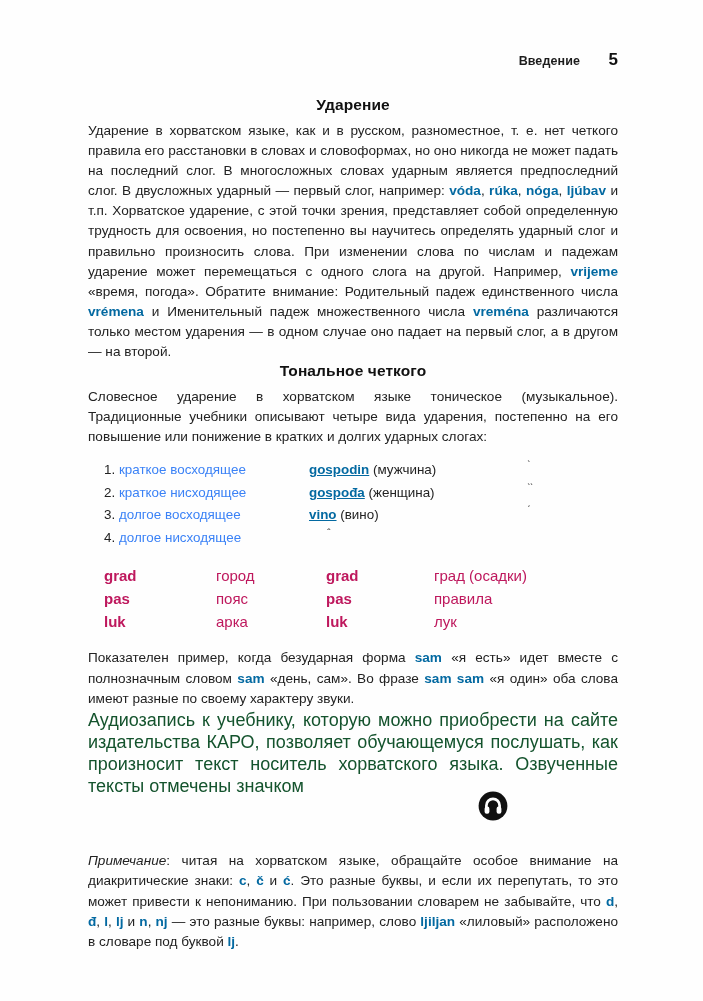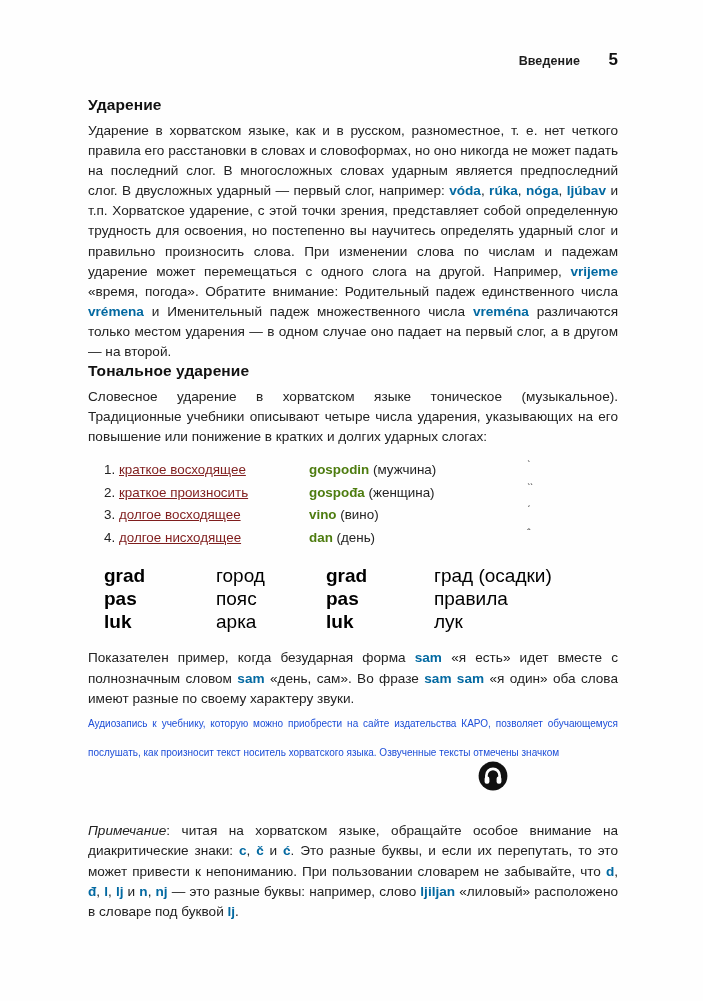--- a/index.html
+++ b/index.html
@@ -52,20 +52,21 @@
     left: 88px;
     top: 96px;
     width: 530px;
   }
   h2.sec {
     font-size: 15.5px;
     font-weight: bold;
     margin: 0 0 7px 0;
     color: #111111;
     letter-spacing: .1px;
+    text-align: center;
   }
   .sec-gap {
     margin-top: 26px;
   }
   p.body {
     font-size: 13.6px;
     line-height: 20.1px;
     margin: 0;
     text-align: justify;
     color: #222222;
@@ -89,65 +90,64 @@
     line-height: 22.5px;
   }
   .acc-num {
     width: 31px;
     padding-left: 16px;
     box-sizing: border-box;
     color: #222;
   }
   .acc-name {
     width: 190px;
-    color: #7f1d1d;
-    text-decoration: underline;
+    color: #3b82f6;
   }
   .acc-word {
     width: 200px;
     color: #222;
   }
-  .acc-word .w { font-weight: bold; color: #4d7c0f; }
+  .acc-word .w { font-weight: bold; color: #0369a1; text-decoration: underline; }
   .acc-mark {
     flex: 1;
     text-align: left;
     padding-left: 18px;
     font-size: 11px;
     color: #3a3a3a;
     position: relative;
     top: -5px;
   }
   .acc-mark span { letter-spacing: -1px; }
 
   
   .wordtable {
     margin-top: 15px;
     border-collapse: collapse;
     width: 520px;
     margin-left: 16px;
   }
   .wordtable td {
-    font-size: 19px;
+    font-size: 15px;
     line-height: 23px;
     padding: 0;
     vertical-align: baseline;
-    color: #000000;
+    color: #be185d;
   }
   .wt-c1 { width: 112px; font-weight: bold; color: #111; }
   .wt-c2 { width: 110px; }
   .wt-c3 { width: 108px; font-weight: bold; color: #111; }
   .wt-c4 { width: 190px; }
 
   
   p.audio {
-    font-size: 10px;
-    line-height: 29px;
+    font-size: 18px;
+    line-height: 22px;
     margin: 0;
     text-align: justify;
-    color: #1d4ed8;
+    color: #14532d;
   }
   .icon-line {
     position: relative;
     height: 40px;
   }
   .audio-icon {
     position: absolute;
     left: 390px;
     top: -6px;
     width: 30px;
@@ -171,47 +171,46 @@
     <div class="runhead-title">Введение</div>
     <div class="runhead-page">5</div>
   </div>
 
   <div class="content">
 
     <h2 class="sec">Ударение</h2>
 
     <p class="body"><span>Ударение в хорватском языке, как и в русском, разноместное, т. е. нет четкого правила его расстановки в словах и словоформах, но оно никогда не может падать на последний слог. В многосложных словах ударным является предпоследний слог. В двусложных ударный — первый слог, например: </span><b>vóda</b>, <b>rúka</b>, <b>nóga</b>, <b>ljúbav</b><span> и т.п. Хорватское ударение, с этой точки зрения, представляет собой определенную трудность для освоения, но постепенно вы научитесь определять ударный слог и правильно произносить слова. При изменении слова по числам и падежам ударение может перемещаться с одного слога на другой. Например, </span><b>vrijeme</b><span> «время, погода». Обратите внимание: Родительный падеж единственного числа </span><b>vrémena</b><span> и Именительный падеж множественного числа </span><b>vreména</b><span> различаются только местом ударения — в одном случае оно падает на первый слог, а в другом — на второй.</span></p>
 
-    <h2 class="sec sec-gap">Тональное ударение</h2>
-
-    <p class="body">Словесное ударение в хорватском языке тоническое (музыкальное). Традиционные учебники описывают четыре числа ударения, указывающих на его повышение или понижение в кратких и долгих ударных слогах:</p>
+    <h2 class="sec sec-gap">Тональное четкого</h2>
+
+    <p class="body">Словесное ударение в хорватском языке тоническое (музыкальное). Традиционные учебники описывают четыре вида ударения, постепенно на его повышение или понижение в кратких и долгих ударных слогах:</p>
 
     <ul class="acc-list">
       <li class="acc-row">
         <span class="acc-num">1.</span>
         <span class="acc-name">краткое восходящее</span>
         <span class="acc-word"><b class="w">gospodin</b><span> (мужчина)</span></span>
         <span class="acc-mark"><span>ˋ</span></span>
       </li>
       <li class="acc-row">
         <span class="acc-num">2.</span>
-        <span class="acc-name">краткое произносить</span>
+        <span class="acc-name">краткое нисходящее</span>
         <span class="acc-word"><b class="w">gospođa</b><span> (женщина)</span></span>
         <span class="acc-mark"><span>ˋˋ</span></span>
       </li>
       <li class="acc-row">
         <span class="acc-num">3.</span>
         <span class="acc-name">долгое восходящее</span>
         <span class="acc-word"><b class="w">vino</b><span> (вино)</span></span>
         <span class="acc-mark"><span>ˊ</span></span>
       </li>
       <li class="acc-row">
         <span class="acc-num">4.</span>
         <span class="acc-name">долгое нисходящее</span>
-        <span class="acc-word"><b class="w">dan</b><span> (день)</span></span>
         <span class="acc-mark"><span>ˆ</span></span>
       </li>
     </ul>
 
 
     <table class="wordtable">
       <tbody>
           <tr>
         <td class="wt-c1">grad</td>
         <td class="wt-c2">город</td>

